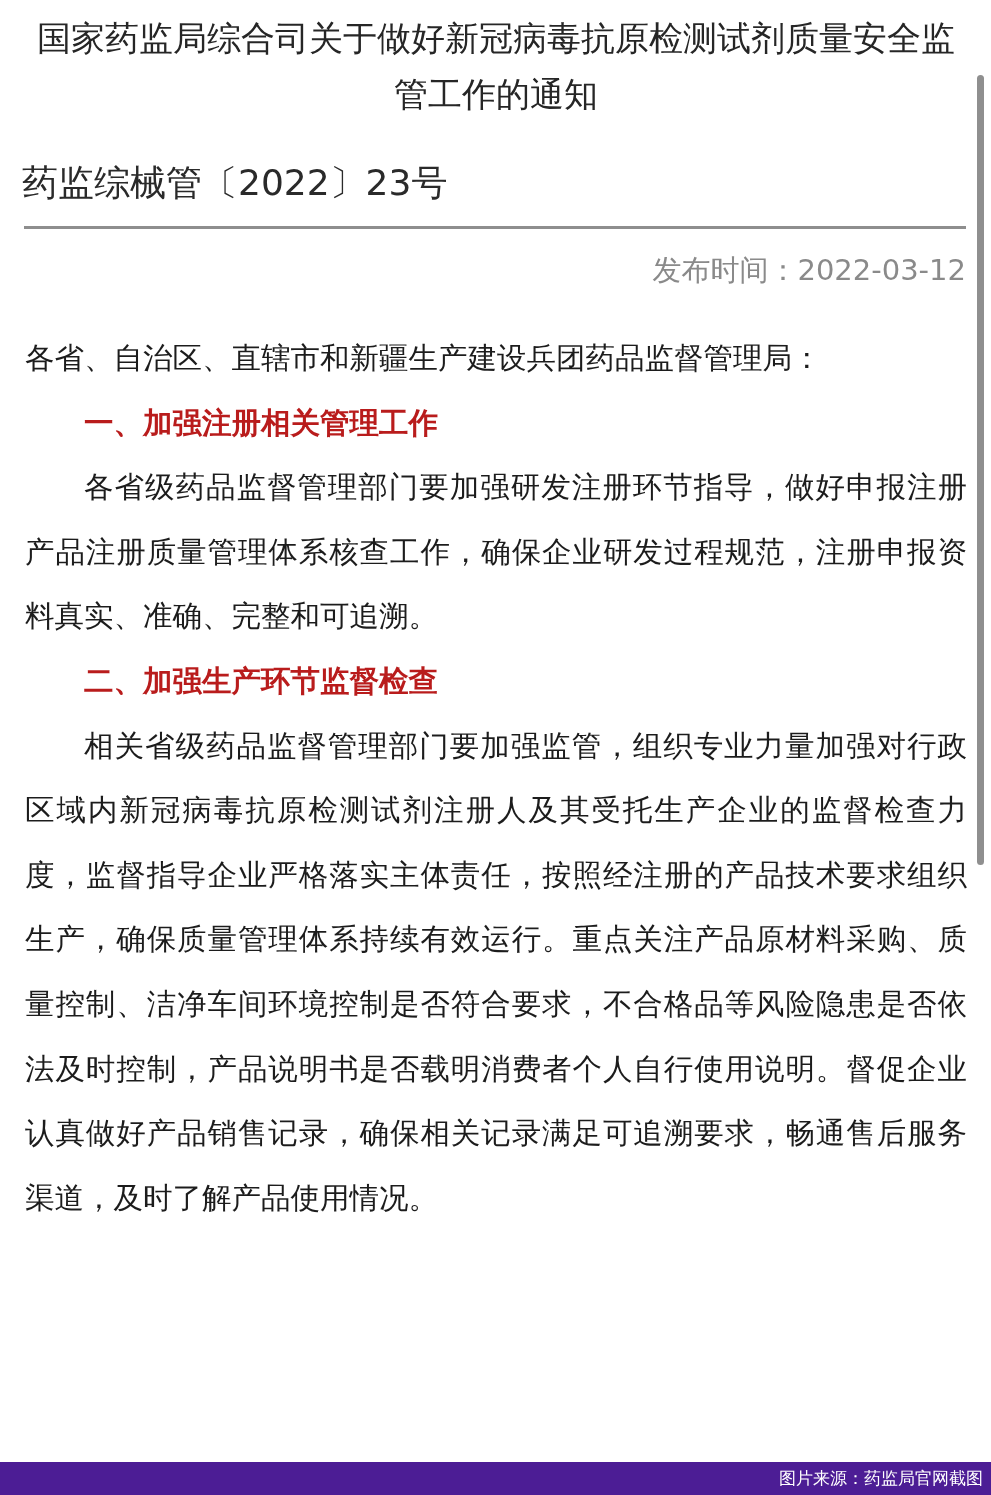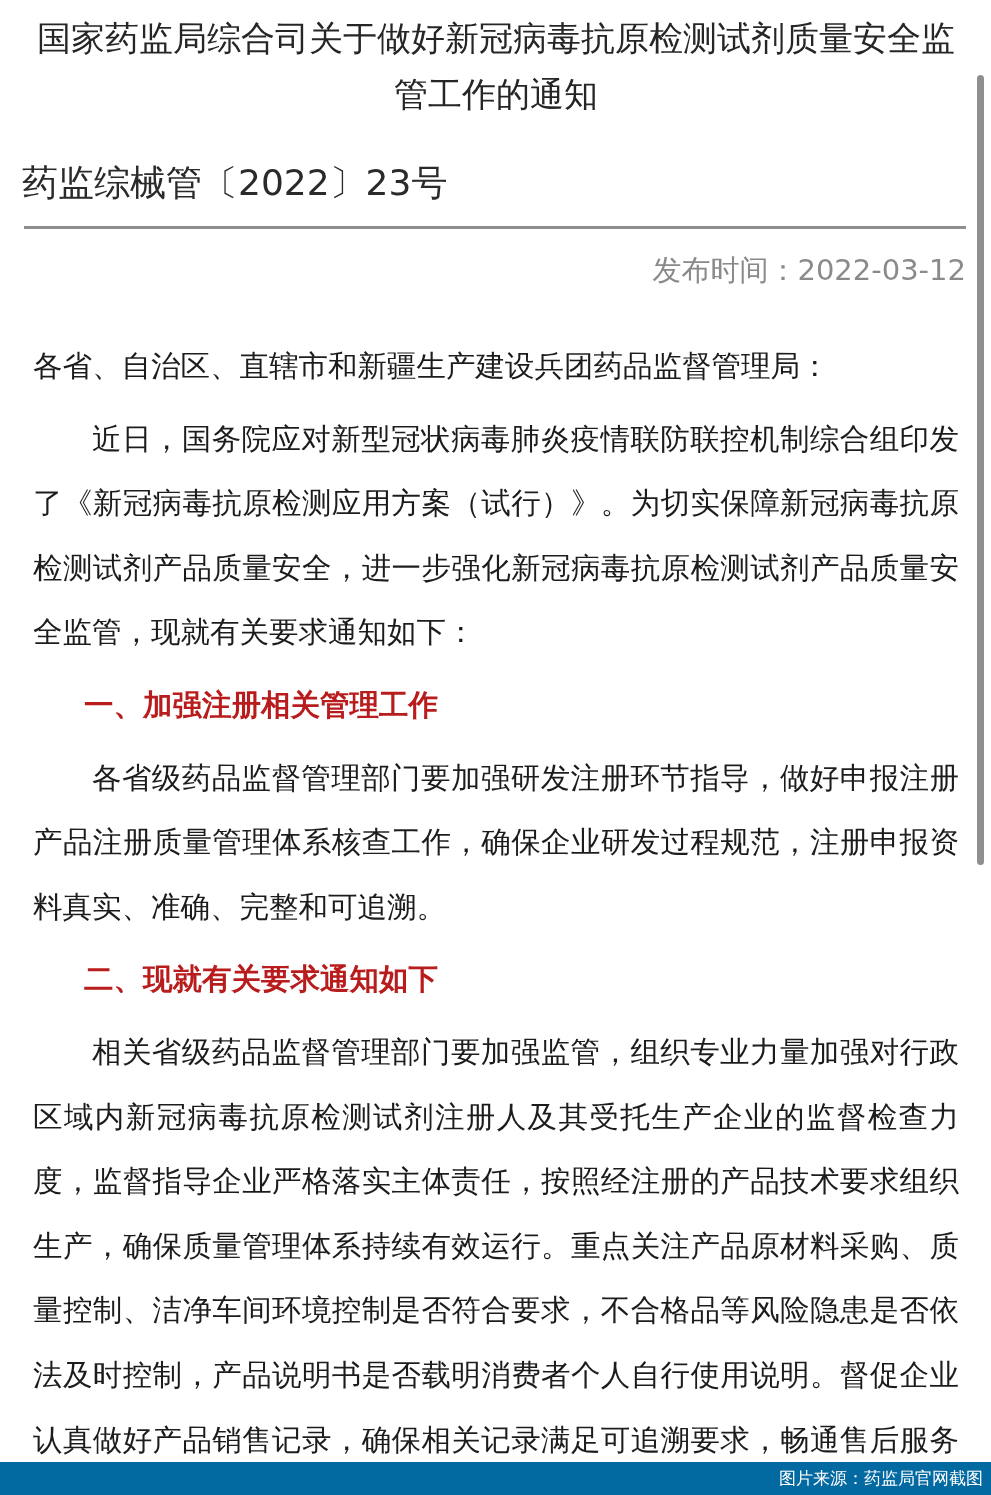--- a/index.html
+++ b/index.html
@@ -57,21 +57,21 @@
     .doc-body {
       position: absolute;
       left: 25px;
       top: 326px;
       width: 942px;
       font-size: 29.5px;
       line-height: 64.6px;
       color: #1c1c1c;
     }
     .doc-body p {
-      margin: 8px;
+      margin: 0;
       padding: 0;
       text-align: justify;
       text-justify: inter-character;
     }
     .doc-body p.indent {
       text-indent: 2em;
     }
     .doc-body h3 {
       margin: 0;
       padding: 0;
@@ -96,21 +96,21 @@
       height: 790px;
       border-radius: 4px;
       background: #8f8f8f;
     }
     .caption-bar {
       position: absolute;
       left: 0;
       top: 1462px;
       width: 991px;
       height: 33px;
-      background: #0369a1;
+      background: #4c1d95;
     }
     .caption-text {
       position: absolute;
       right: 8px;
       top: 4px;
       font-size: 17px;
       line-height: 24px;
       color: #ffffff;
       white-space: nowrap;
     }
@@ -121,24 +121,23 @@
 <div class="doc-title">国家药监局综合司关于做好新冠病毒抗原检测试剂质量安全监管工作的通知</div>
 
 <div class="doc-number">药监综械管〔2022〕23号</div>
 
 <div class="divider"></div>
 
 <div class="publish-date"><span>发布时间：</span><span>2022-03-12</span></div>
 
 <div class="doc-body">
   <p>各省、自治区、直辖市和新疆生产建设兵团药品监督管理局：</p>
-  <p class="indent">近日，国务院应对新型冠状病毒肺炎疫情联防联控机制综合组印发了《新冠病毒抗原检测应用方案（试行）》。为切实保障新冠病毒抗原检测试剂产品质量安全，进一步强化新冠病毒抗原检测试剂产品质量安全监管，现就有关要求通知如下：</p>
   <h3>一、加强注册相关管理工作</h3>
   <p class="indent">各省级药品监督管理部门要加强研发注册环节指导，做好申报注册产品注册质量管理体系核查工作，确保企业研发过程规范，注册申报资料真实、准确、完整和可追溯。</p>
-  <h3>二、现就有关要求通知如下</h3>
+  <h3>二、加强生产环节监督检查</h3>
   <p class="indent">相关省级药品监督管理部门要加强监管，组织专业力量加强对行政区域内新冠病毒抗原检测试剂注册人及其受托生产企业的监督检查力度，监督指导企业严格落实主体责任，按照经注册的产品技术要求组织生产，确保质量管理体系持续有效运行。重点关注产品原材料采购、质量控制、洁净车间环境控制是否符合要求，不合格品等风险隐患是否依法及时控制，产品说明书是否载明消费者个人自行使用说明。督促企业认真做好产品销售记录，确保相关记录满足可追溯要求，畅通售后服务渠道，及时了解产品使用情况。</p>
 </div>
 
 <div class="scrollbar-track"></div>
 <div class="scrollbar-thumb"></div>
 
 <div class="caption-bar">
   <span class="caption-text">图片来源：药监局官网截图</span>
 </div>
 

